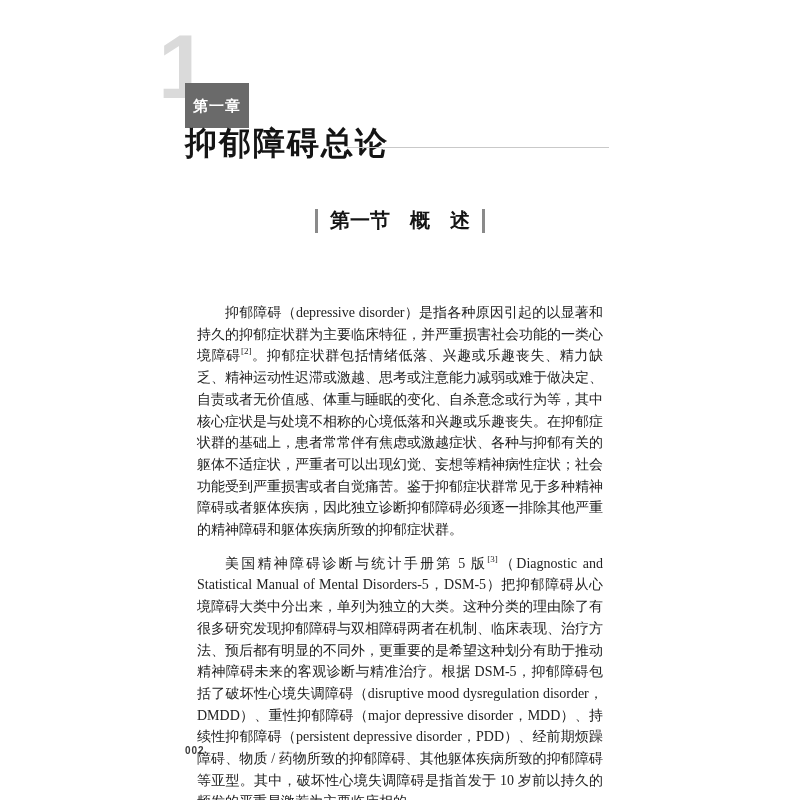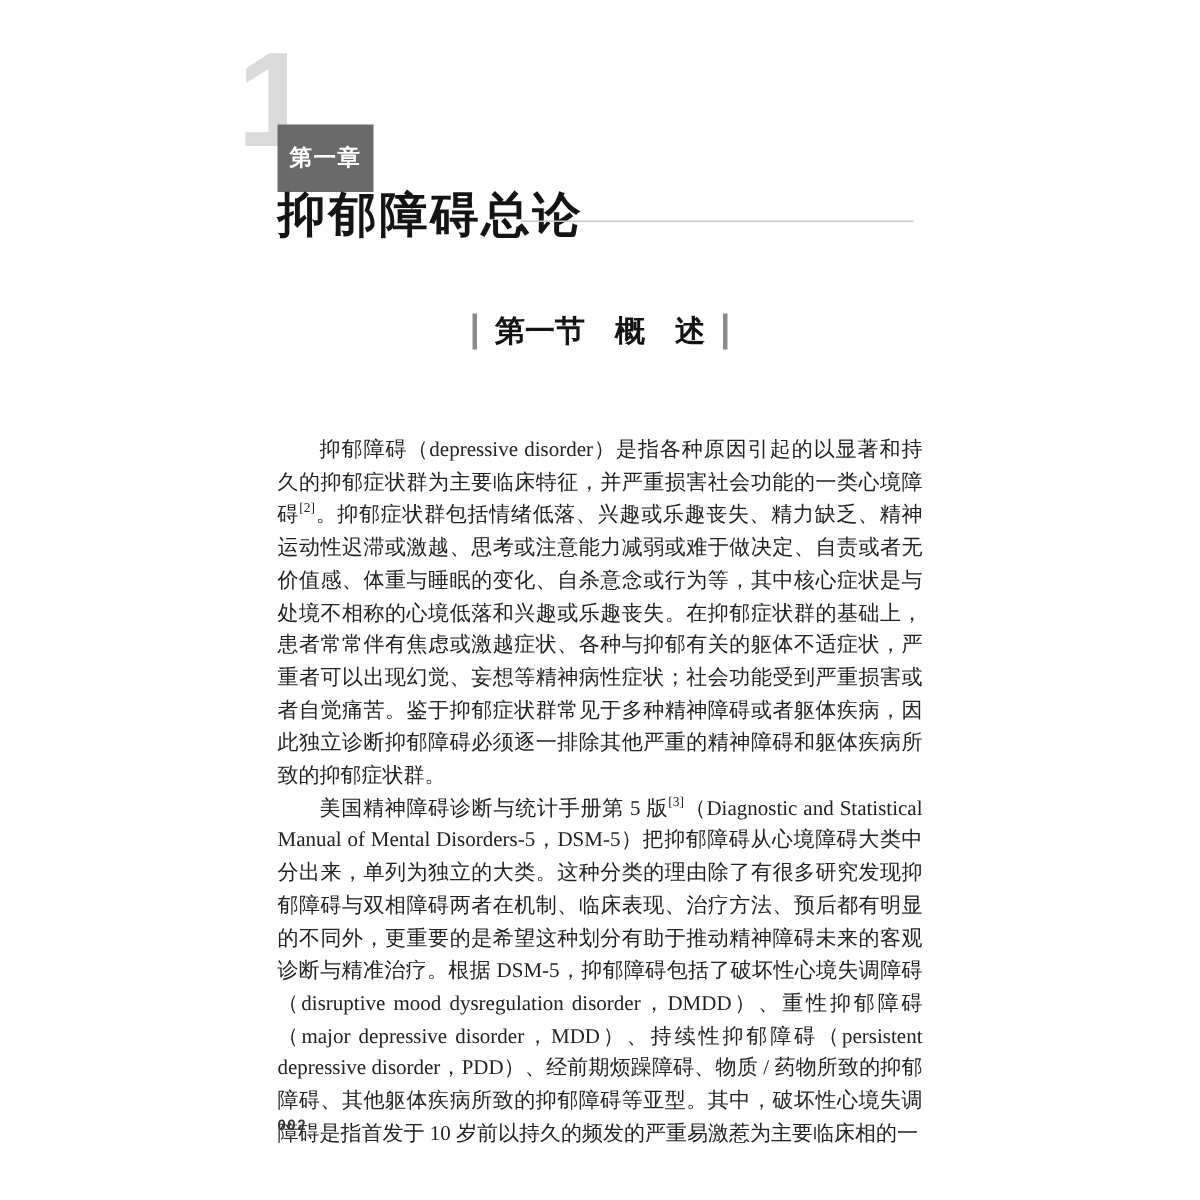--- a/index.html
+++ b/index.html
@@ -83,21 +83,21 @@
     white-space: pre;
   }
   .body-text {
     position: absolute;
     left: 185px;
     top: 290px;
     width: 430px;
     color: var(--body-text, #222222);
   }
   .body-text p.para {
-    margin: 0;
+    margin: 12px;
     font-size: 14px;
     line-height: 21.7px;
     text-align: justify;
     text-indent: 2em;
   }
   .body-text sup {
     font-size: 9px;
     line-height: 0;
   }
   .page-number {

